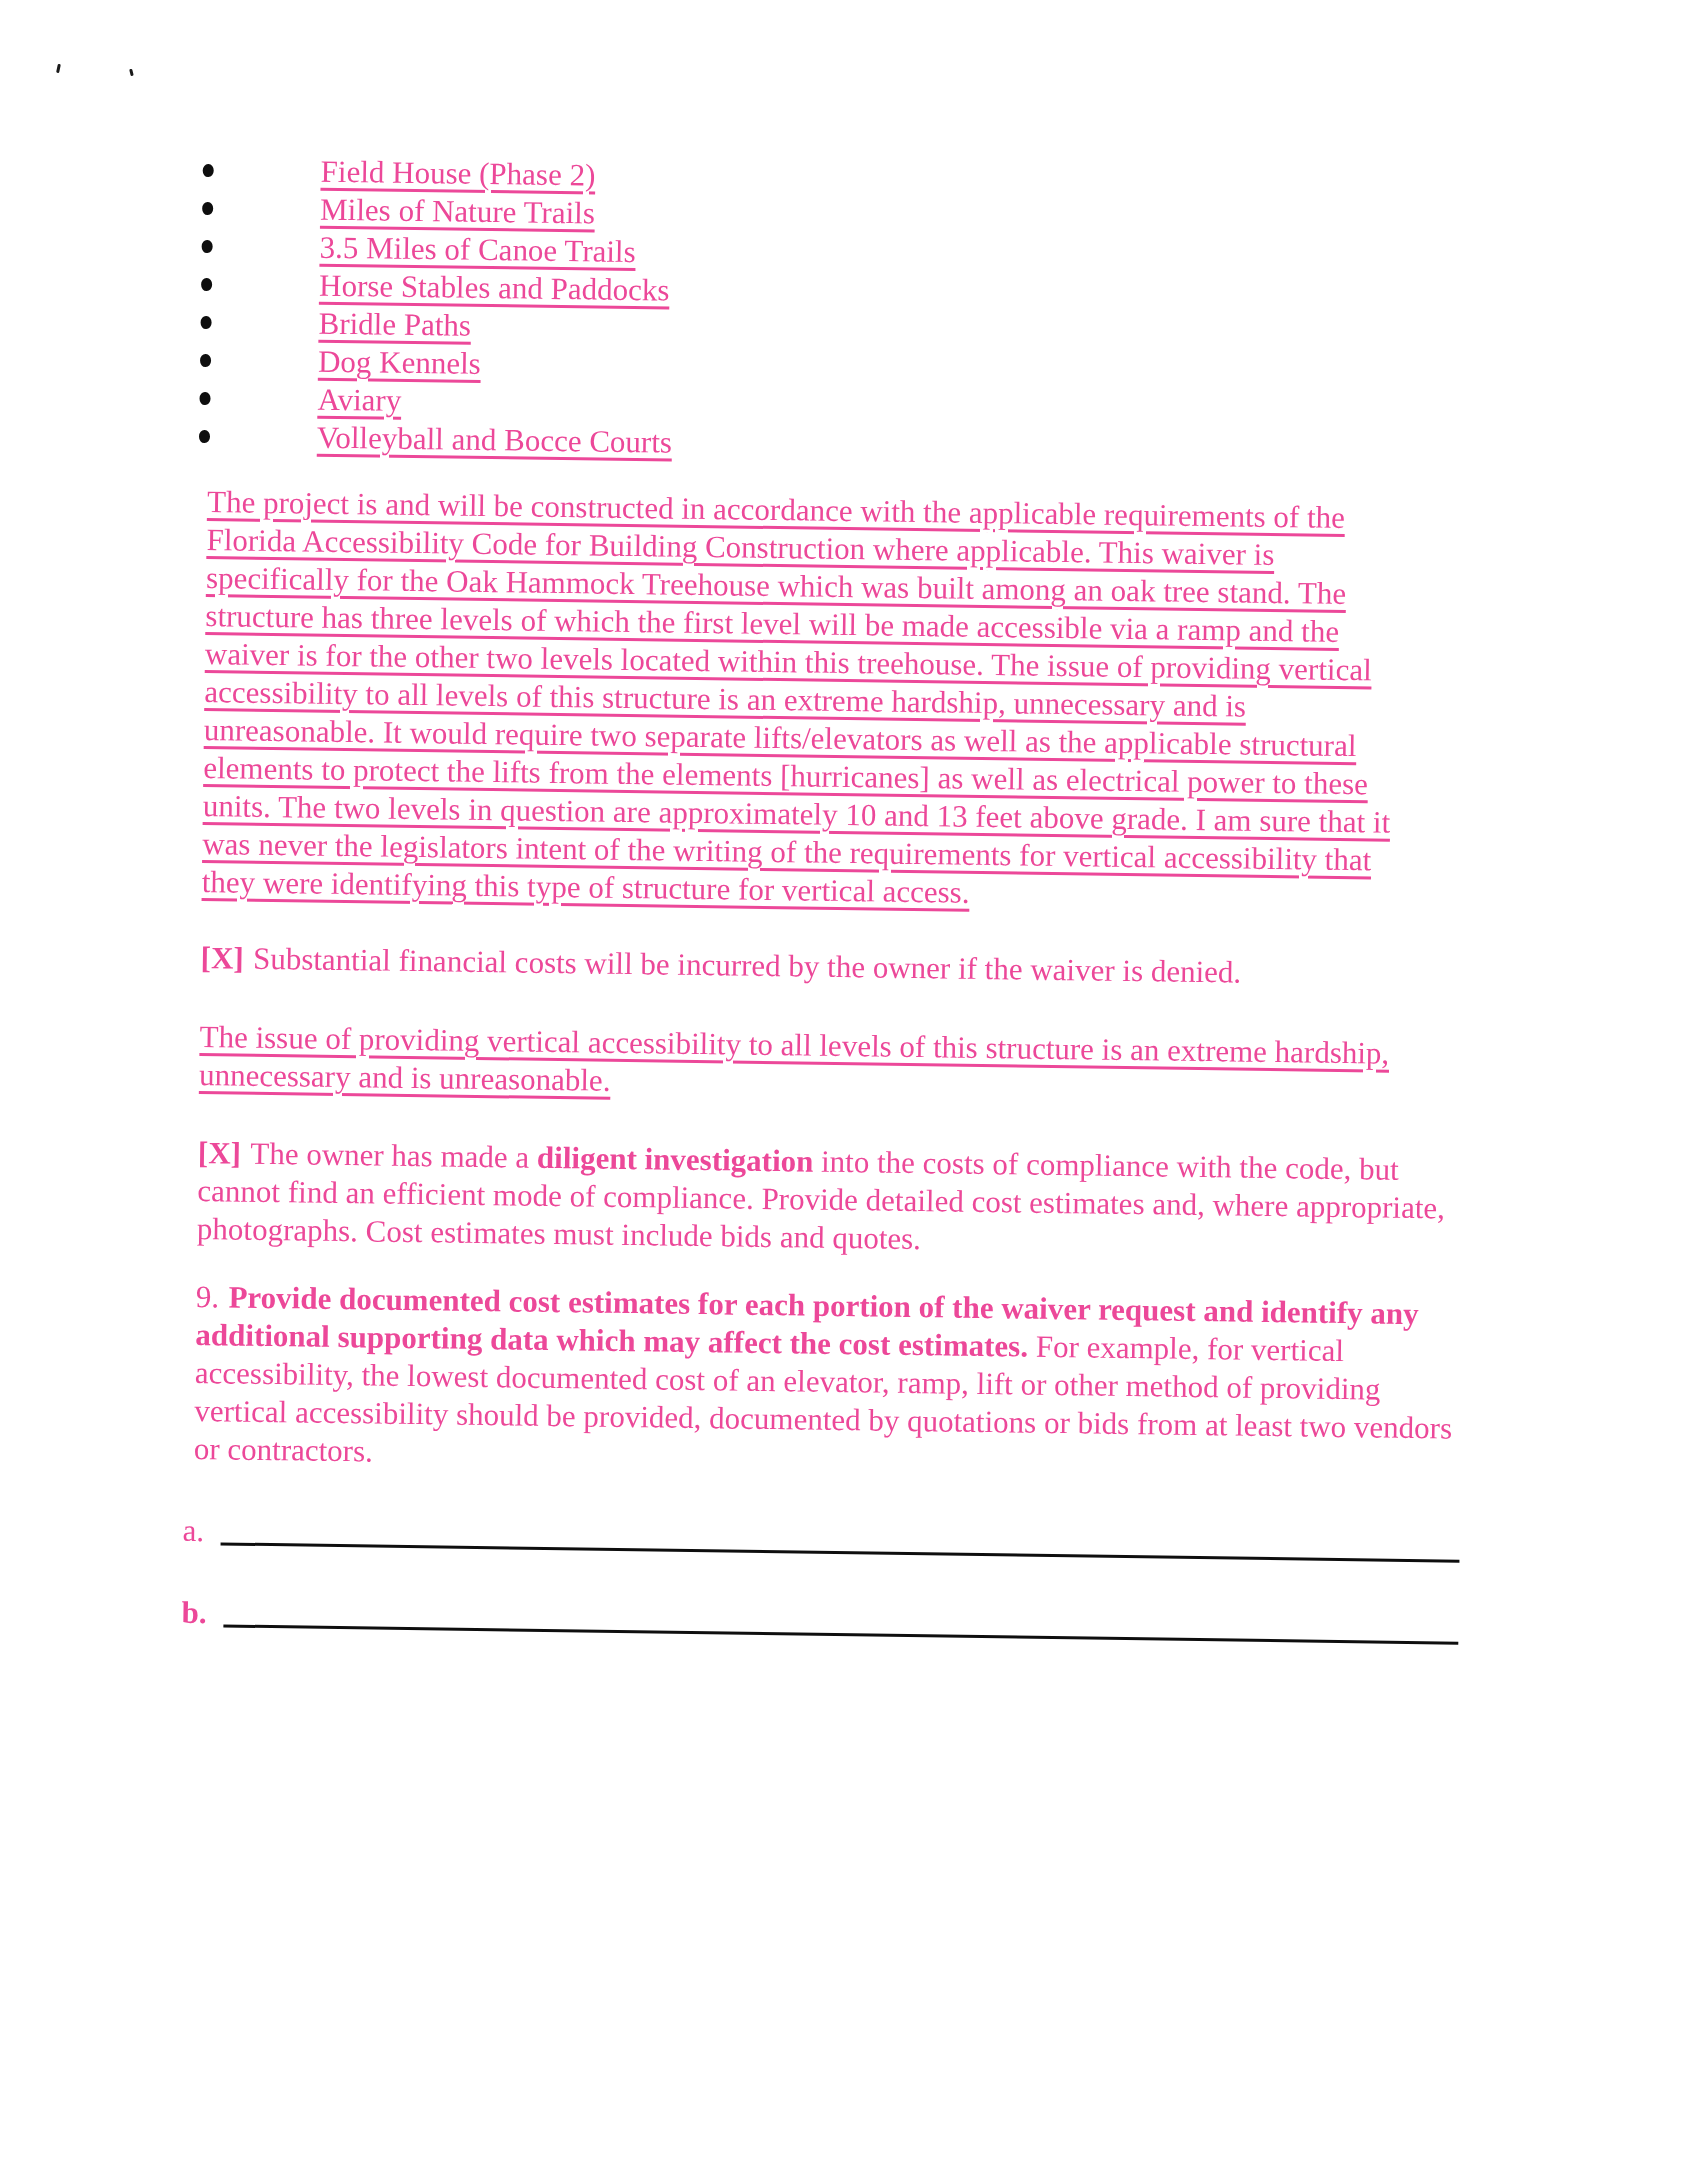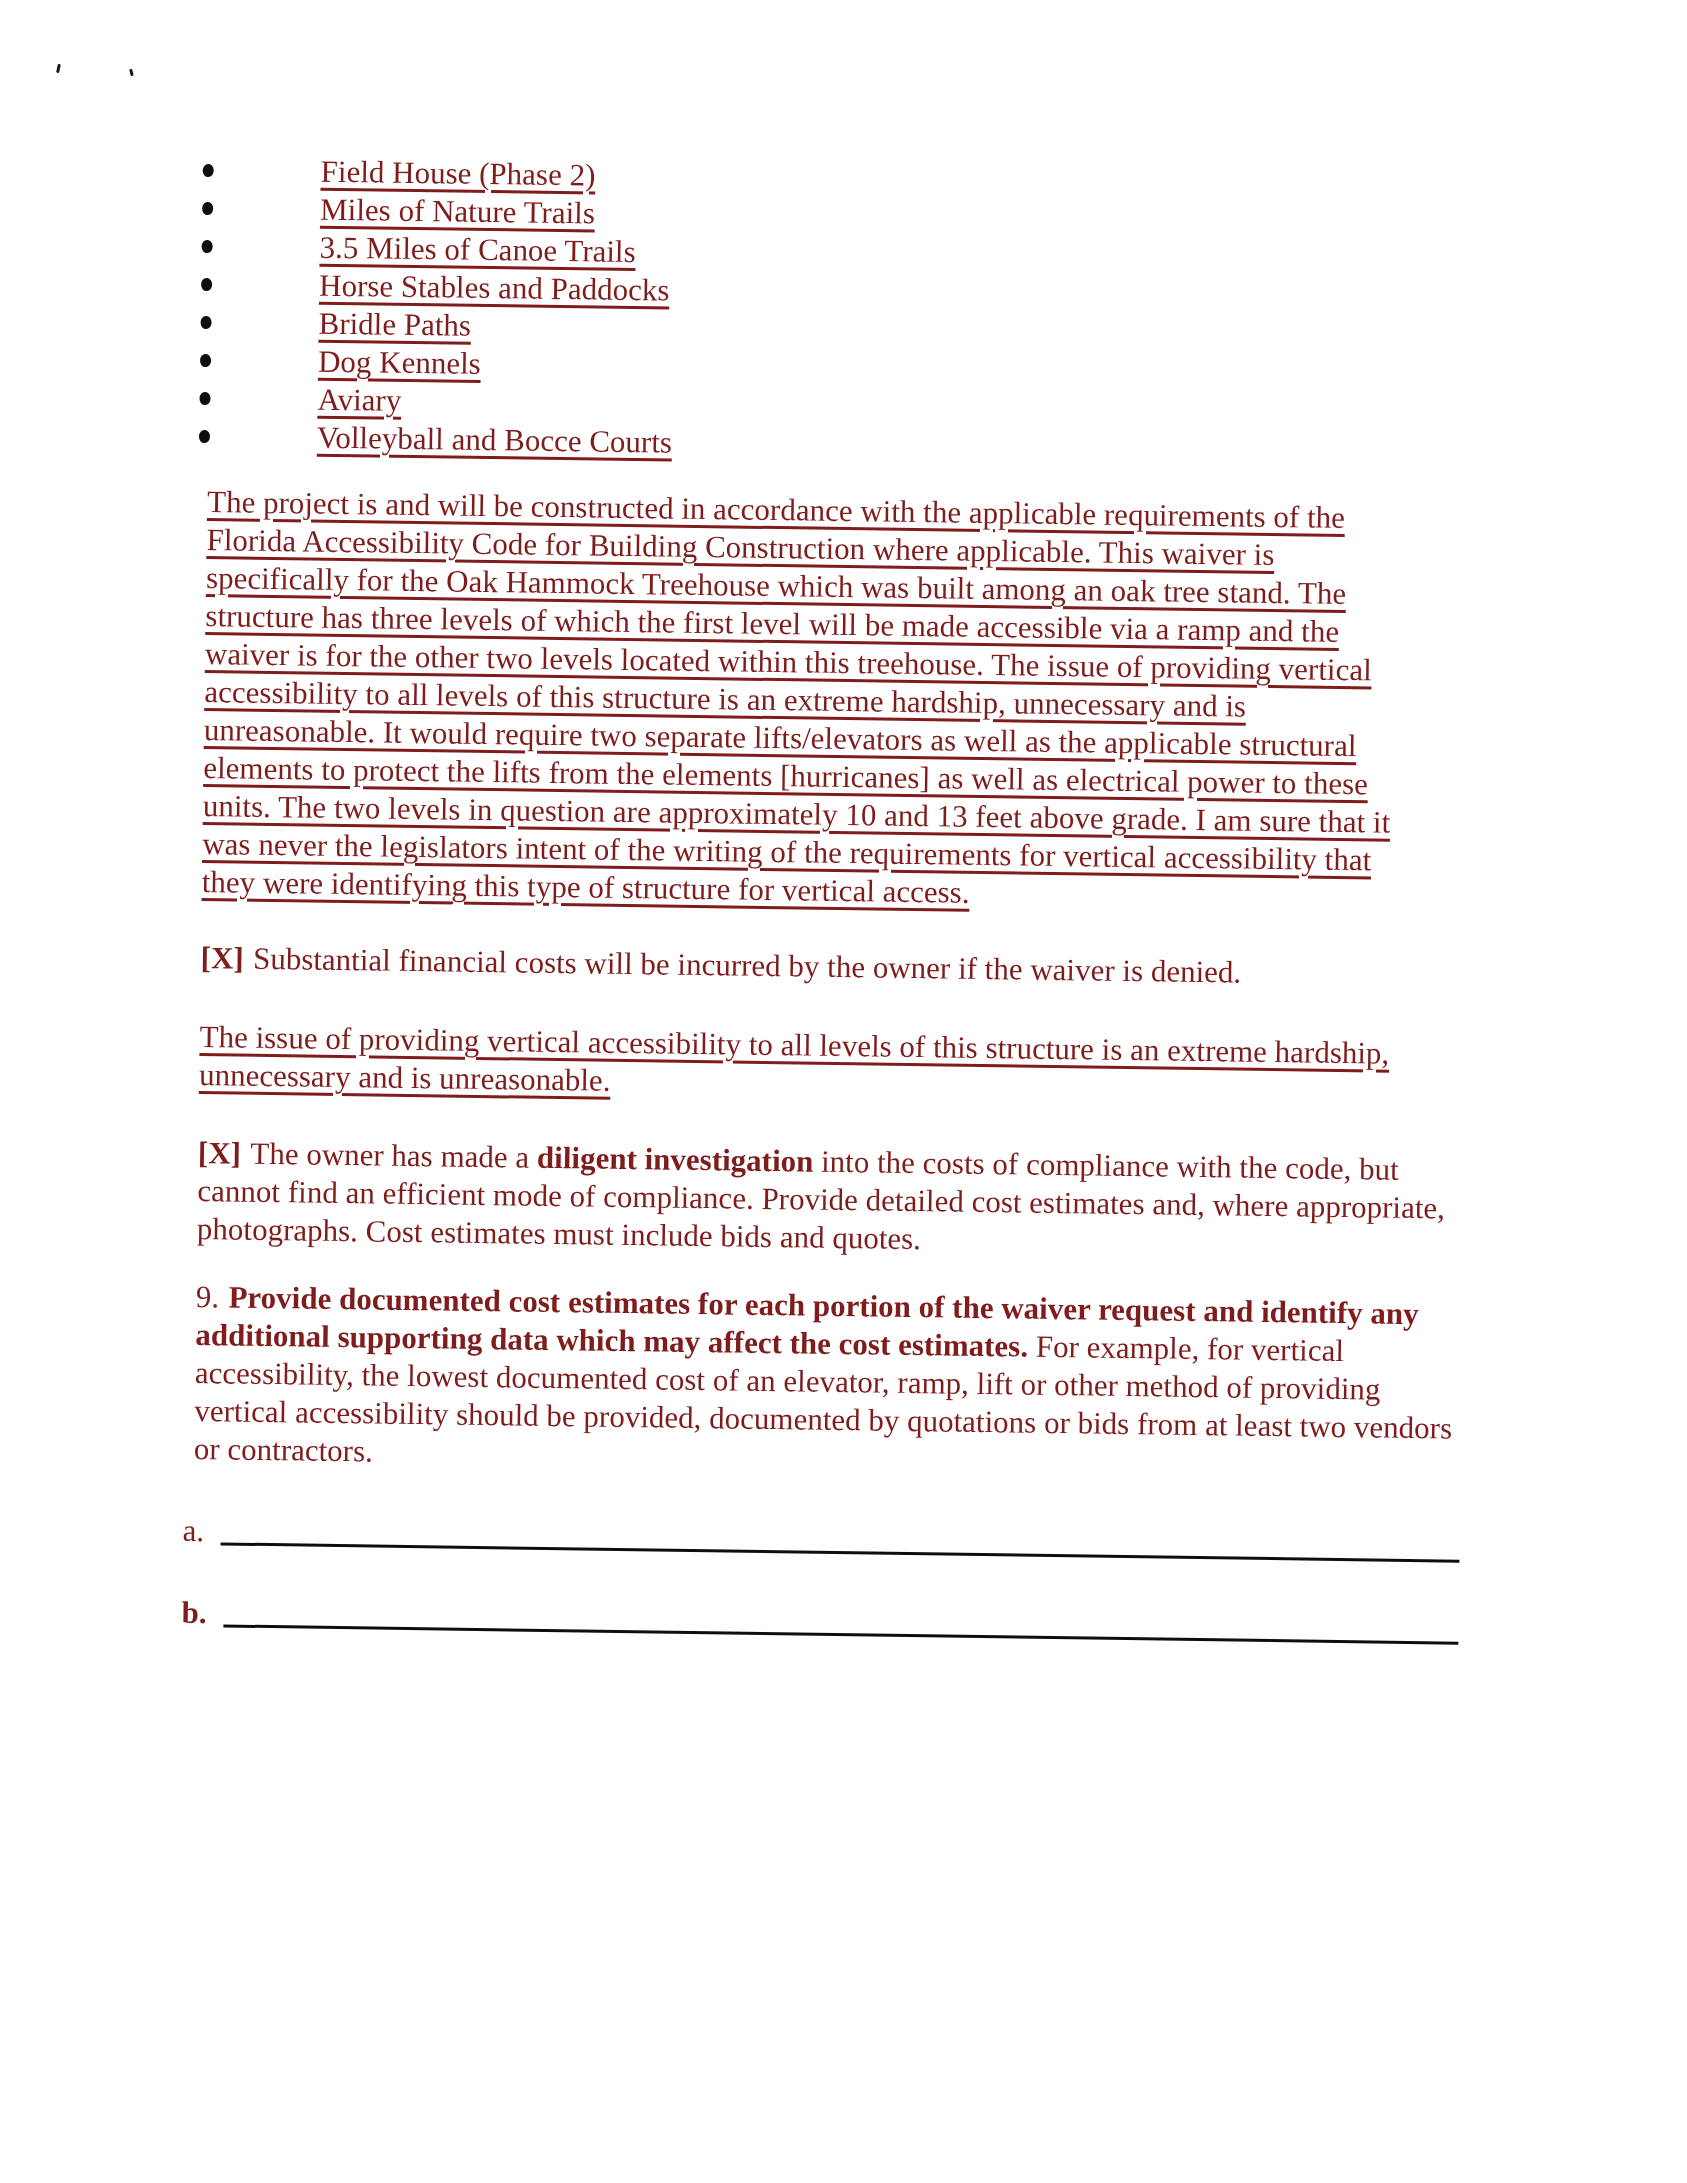--- a/index.html
+++ b/index.html
@@ -3,21 +3,21 @@
 <meta charset="utf-8">
 <style>
   html, body { margin: 0; padding: 0; background: #e8e8e8; }
   .page {
     position: relative;
     width: 1687px;
     height: 2183px;
     background: #ffffff;
     overflow: hidden;
     font-family: "Liberation Serif", "DejaVu Serif", serif;
-    color: #7f1d1d;
+    color: #ec4899;
     font-size: 31px;
   }
   .content {
     position: absolute;
     left: 202px;
     top: 151px;
     width: 1290px;
     transform: rotate(0.8deg);
     transform-origin: 0 0;
   }

